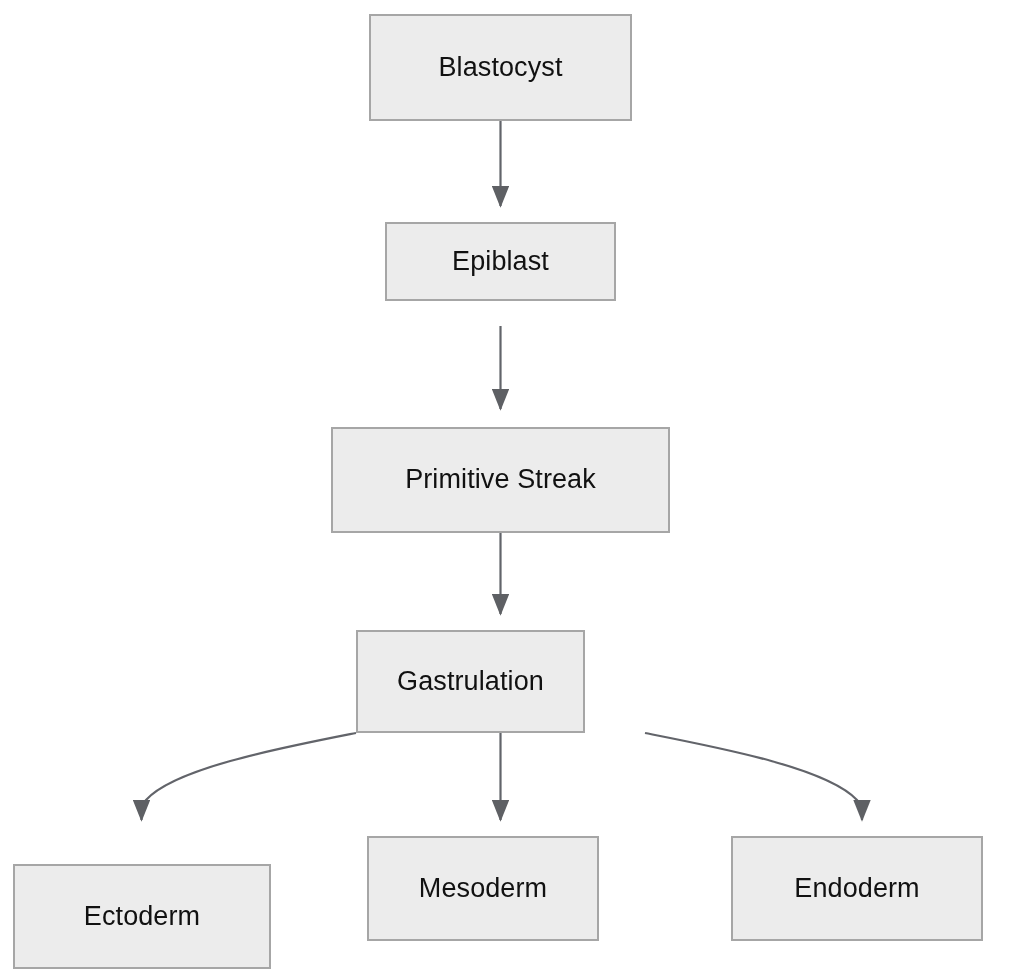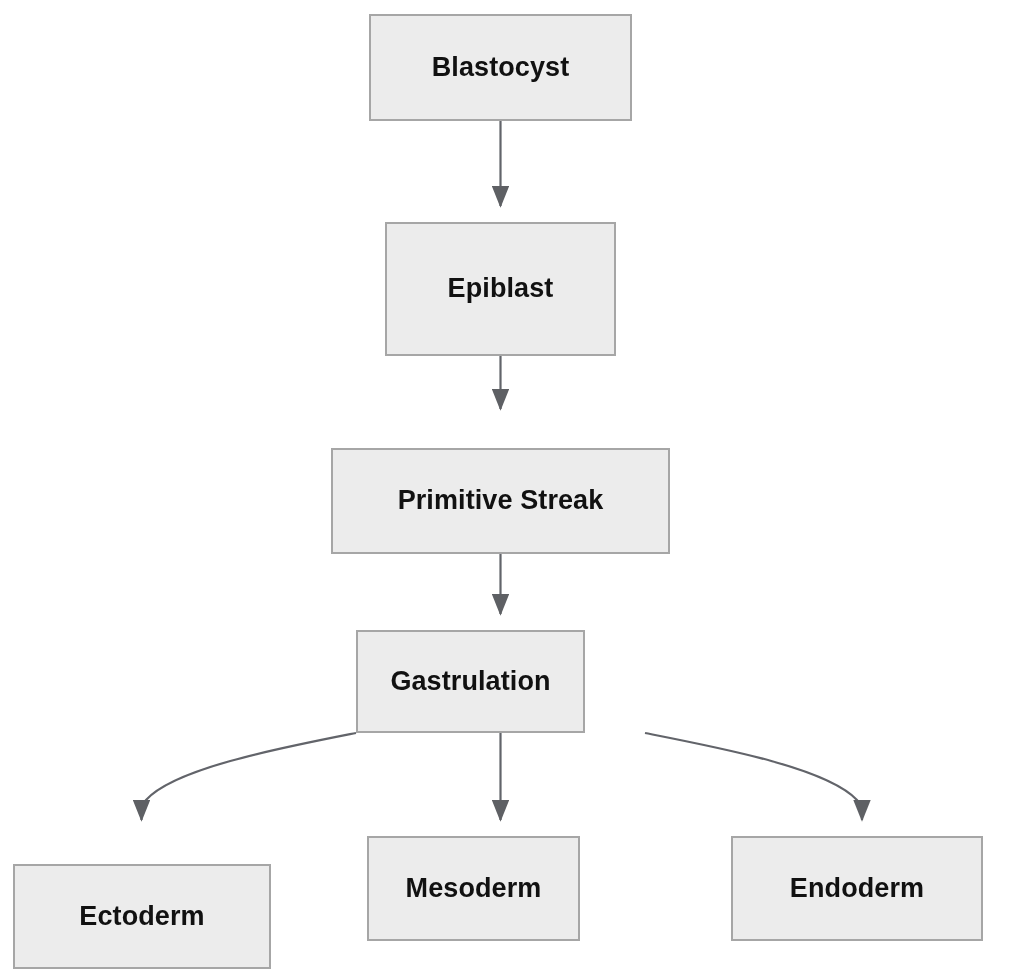--- a/index.html
+++ b/index.html
@@ -9,21 +9,20 @@
   }
   body {
     font-family: "Liberation Sans", sans-serif;
   }
   #diagram-canvas {
     position: relative;
     width: 1028px;
     height: 972px;
     background: #ffffff;
     overflow: hidden;
-    font-weight: bold;
   }
   #edge-layer {
     position: absolute;
     left: 0;
     top: 0;
     width: 1028px;
     height: 972px;
     pointer-events: none;
   }
   .node {
@@ -68,37 +67,37 @@
 
     <path d="M500.5,733 L500.5,820" fill="none" stroke="#62646a" stroke-width="2.2" marker-end="url(#arrowhead)"></path>
 
     <path d="M645,733 C721,748 827,768 857,800 C863,807 862,812 862,820" fill="none" stroke="#62646a" stroke-width="2.2" marker-end="url(#arrowhead)"></path>
   </svg>
 
   <div class="node" style="left:369px; top:14px; width:263px; height:107px;">
     <span class="node-label">Blastocyst</span>
   </div>
 
-  <div class="node" style="left:385px; top:222px; width:231px; height:134px;justify-content:center;">
+  <div class="node" style="left:385px; top:222px; width:231px; height:79px;justify-content:center;">
     <span class="node-label">Epiblast</span>
   </div>
 
-  <div class="node" style="left:331px; top:448px; width:339px; height:106px;">
+  <div class="node" style="left:331px; top:427px; width:339px; height:106px;">
     <span class="node-label">Primitive Streak</span>
   </div>
 
   <div class="node" style="left:356px; top:630px; width:229px; height:103px;">
     <span class="node-label">Gastrulation</span>
   </div>
 
   <div class="node" style="left:13px; top:864px; width:258px; height:105px;">
     <span class="node-label">Ectoderm</span>
   </div>
 
-  <div class="node" style="left:367px; top:836px; width:213px; height:105px;">
+  <div class="node" style="left:367px; top:836px; width:232px; height:105px;">
     <span class="node-label">Mesoderm</span>
   </div>
 
   <div class="node" style="left:731px; top:836px; width:252px; height:105px;">
     <span class="node-label">Endoderm</span>
   </div>
 
 </div>
 
 </body></html>

